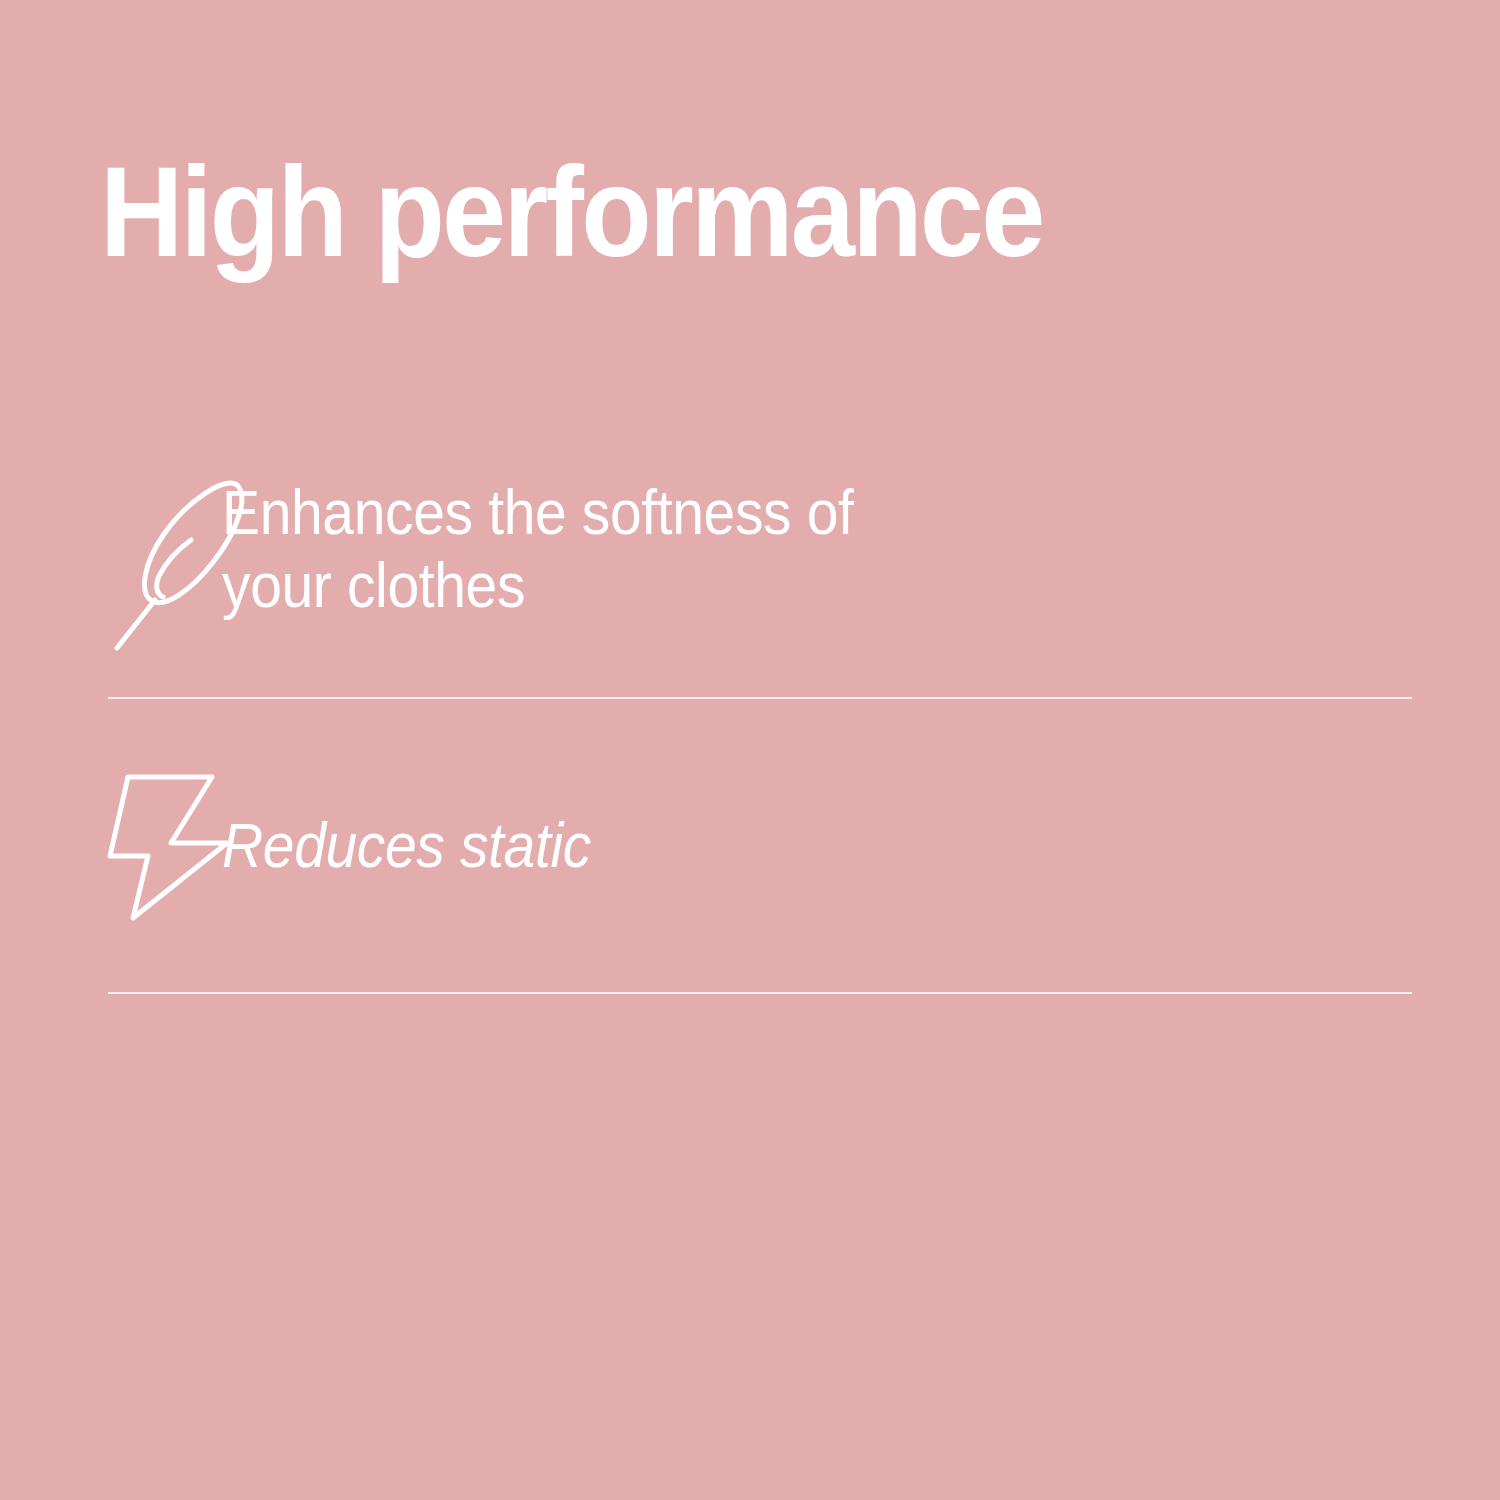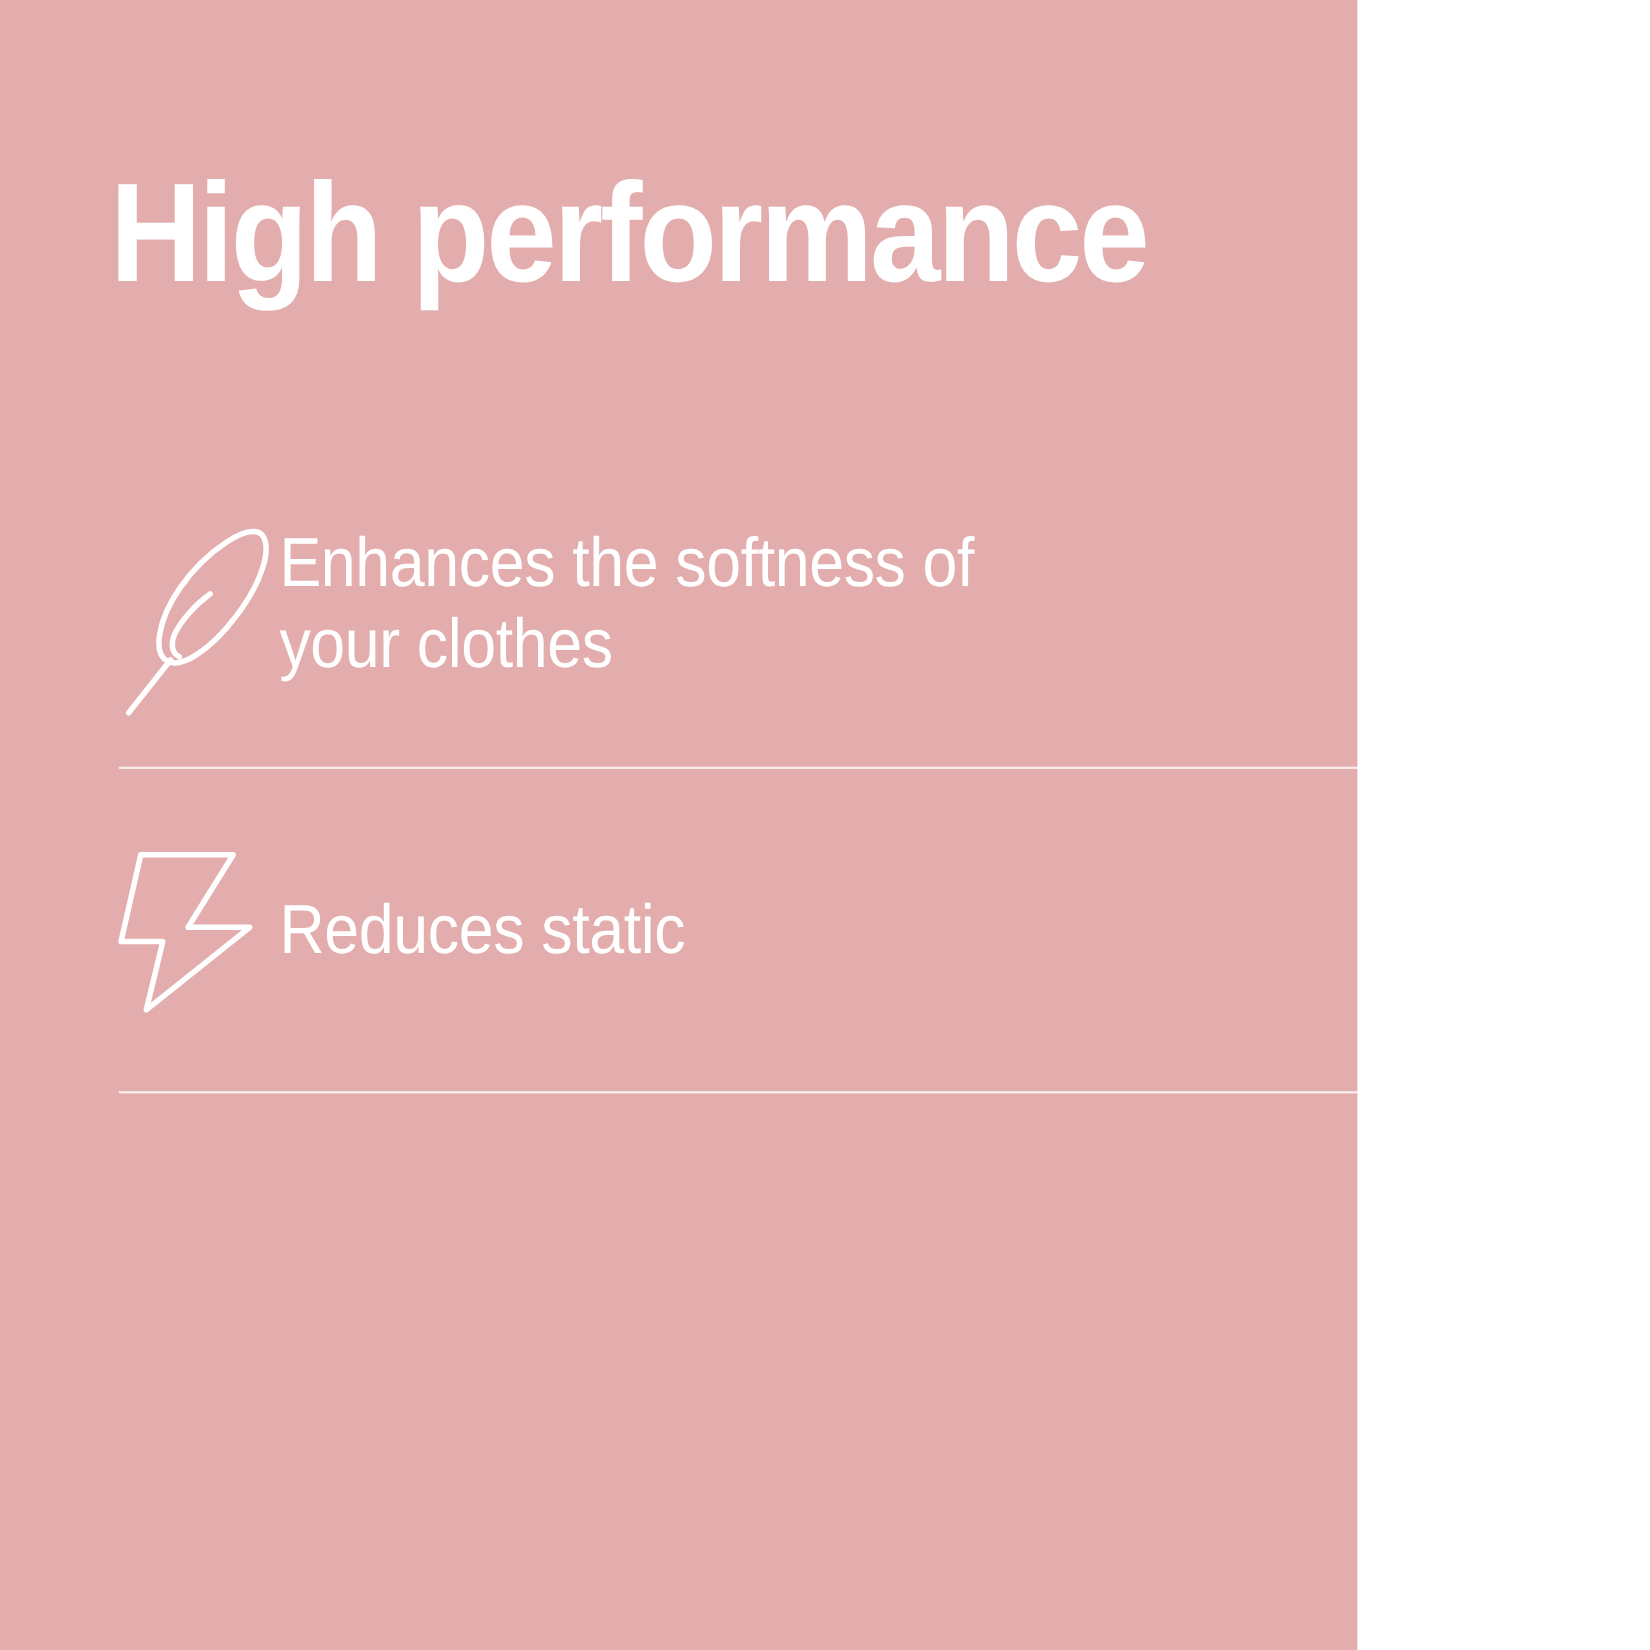--- a/index.html
+++ b/index.html
@@ -8,21 +8,21 @@
   }
   body {
     width: 1500px;
     height: 1500px;
     overflow: hidden;
     font-family: "Liberation Sans", "DejaVu Sans", sans-serif;
   }
 
   #page {
     position: relative;
-    width: 1234px;
+    width: 1500px;
     height: 1500px;
     background: #e3adad;
     box-sizing: border-box;
   }
 
   
   #page-title {
     position: absolute;
     left: 100px;
     top: 62px;
@@ -44,25 +44,24 @@
     left: 0;
     top: 400px;
     width: 1500px;
   }
 
   .feature-row {
     position: relative;
     display: flex;
     align-items: center;
     box-sizing: border-box;
-    gap: 32px;
   }
 
   .row-a { height: 298px; }
-  .row-b { height: 295px; }
+  .row-b { height: 295px; font-style: italic; }
   .row-c { height: 300px; }
 
   .feature-icon {
     position: relative;
     width: 222px;
     min-width: 222px;
     height: 100%;
     display: flex;
     align-items: center;
     justify-content: flex-start;

